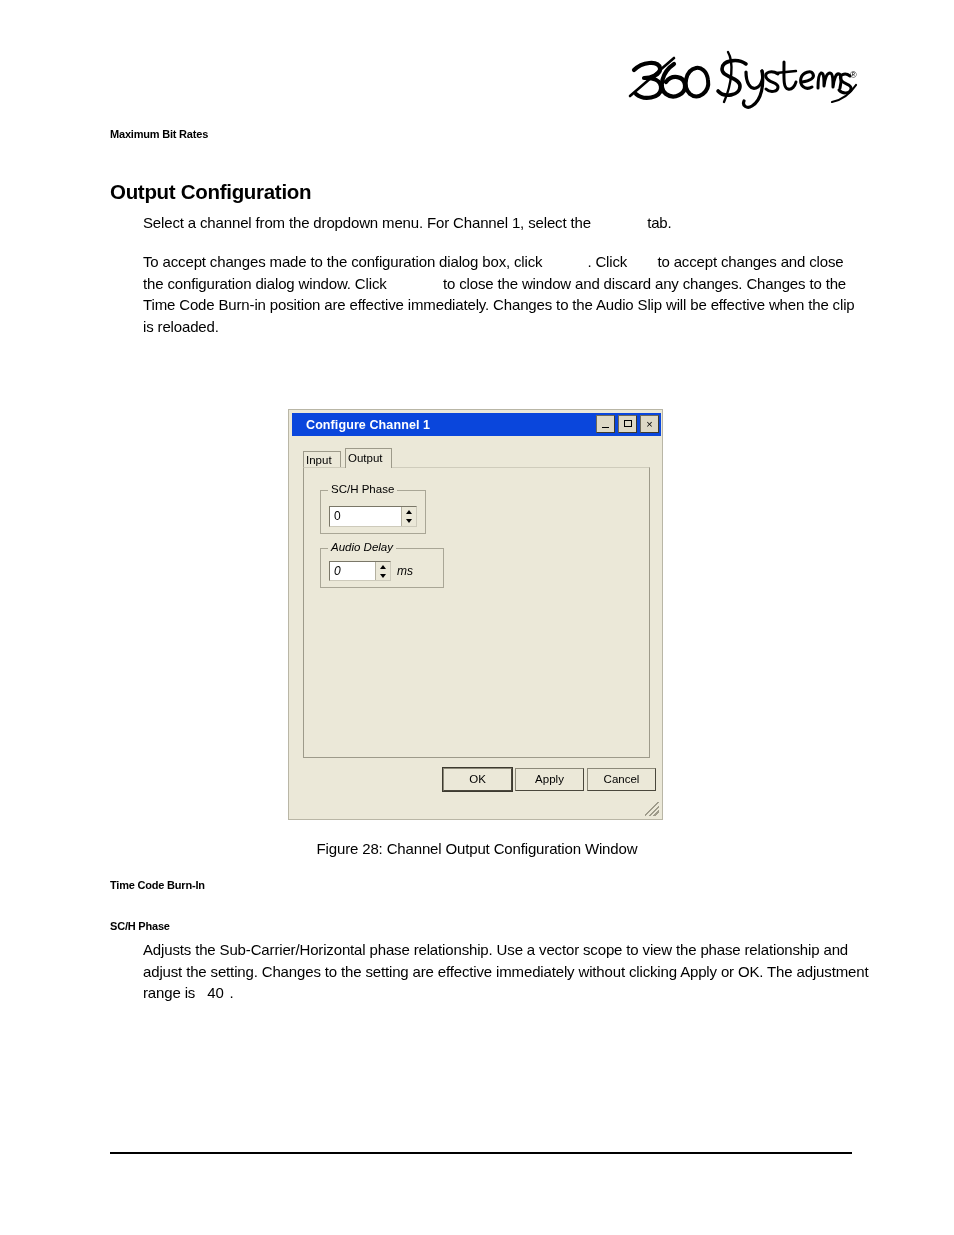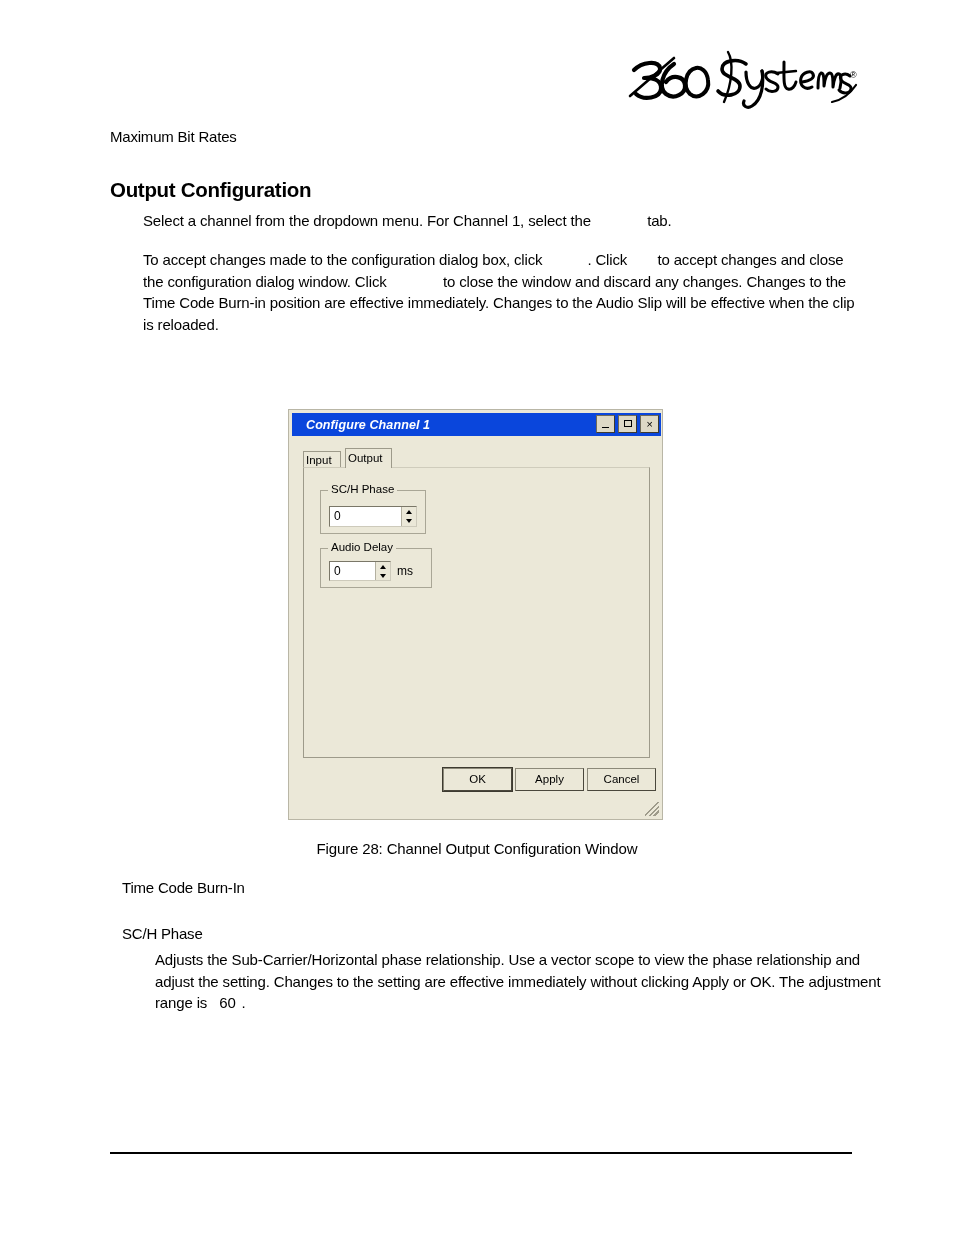--- a/index.html
+++ b/index.html
@@ -37,31 +37,31 @@
 
   
   .content {
     position: absolute;
     left: 110px;
     top: 128px;
     width: 748px;
   }
 
   h3.sec-head {
-    font-size: 15px;
-    font-weight: normal;
+    font-size: 11px;
+    font-weight: bold;
     letter-spacing: -0.2px;
     margin: 0 0 6px 0;
     line-height: 1.2;
   }
   h2.big-head {
     font-size: 20.5px;
     font-weight: bold;
     letter-spacing: -0.3px;
-    margin: 0 0 7px 0;
+    margin: 7px 0 7px 0;
     line-height: 1.2;
   }
   p.body {
     font-size: 15px;
     line-height: 21.5px;
     margin: 0 0 0 0;
     padding-left: 33px;
     letter-spacing: -0.15px;
     text-align: left;
   }
@@ -94,21 +94,20 @@
   }
   .titlebar {
     position: absolute;
     left: 3px; top: 3px;
     width: 369px;
     height: 23px;
     background: #0a46dc;
     display: flex;
     align-items: center;
     box-sizing: border-box;
-    font-style: italic;
   }
   .title-text {
     color: #ffffff;
     font-size: 12.5px;
     font-weight: bold;
     margin-left: 14px;
     letter-spacing: 0.1px;
     white-space: nowrap;
   }
   .title-btns {
@@ -193,21 +192,21 @@
     position: absolute;
     top: -8px;
     left: 7px;
     background: #ebe8d8;
     padding: 0 3px;
     font-size: 11.5px;
     color: #000;
     white-space: nowrap;
   }
   #gb-sch  { left: 16px; top: 22px; width: 106px; height: 44px; }
-  #gb-audio{ left: 16px; top: 80px; width: 112px; height: 40px; }
+  #gb-audio{ left: 16px; top: 80px; width: 124px; height: 40px; font-style: italic; }
 
   .spinwrap {
     position: absolute;
     display: flex;
     align-items: stretch;
     background: #ffffff;
     border: 1px solid #7a7768;
     border-right-color: #cdcabb;
     border-bottom-color: #cdcabb;
     box-sizing: border-box;
@@ -302,21 +301,21 @@
     top: 840px;
     width: 954px;
     text-align: center;
     font-size: 15px;
     letter-spacing: -0.15px;
   }
 
   
   .lower {
     position: absolute;
-    left: 122px;
+    left: 110px;
     top: 879px;
     width: 760px;
   }
 
   
   .footer-rule {
     position: absolute;
     left: 110px;
     top: 1152px;
     width: 742px;
@@ -458,19 +457,19 @@
     <div class="fig-caption">Figure 28: Channel Output Configuration Window</div>
   </div>
 
   <div class="lower">
 
     <h3 class="sec-head">Time Code Burn-In</h3>
 
     <div class="spacer-22"></div>
 
     <h3 class="sec-head">SC/H Phase</h3>
-    <p class="body"><span>Adjusts the Sub-Carrier/Horizontal phase relationship.  Use a vector scope to view the phase relationship and adjust the setting.  Changes to the setting are effective immediately without clicking Apply or OK.  The adjustment range is </span><span class="gap-term">±</span><span>60</span><span class="gap-term">°</span><span>.</span></p>
+    <p class="body"><span>Adjusts the Sub-Carrier/Horizontal phase relationship.  Use a vector scope to view the phase relationship and adjust the setting.  Changes to the setting are effective immediately without clicking Apply or OK.  The adjustment range is </span><span class="gap-term">±</span><span>40</span><span class="gap-term">°</span><span>.</span></p>
   </div>
 
   <div class="footer-rule"></div>
   <div class="footer"><span>System Configuration</span><span class="dot"></span><span>85</span></div>
 
 </div>
 
 </body></html>

